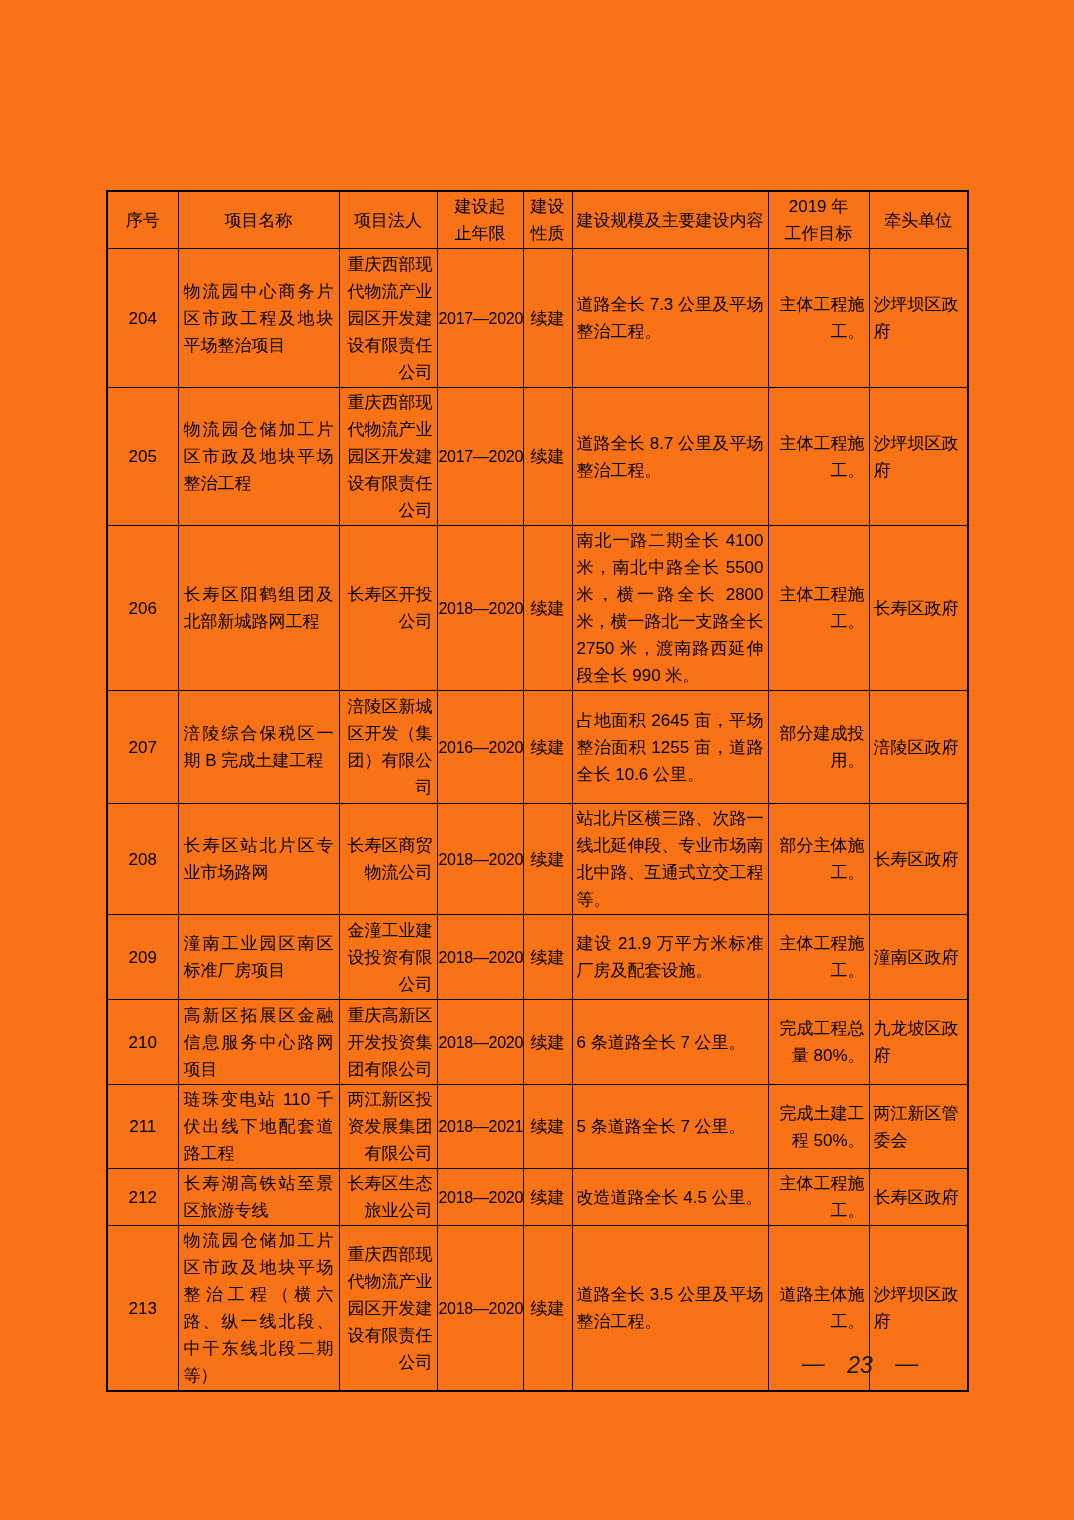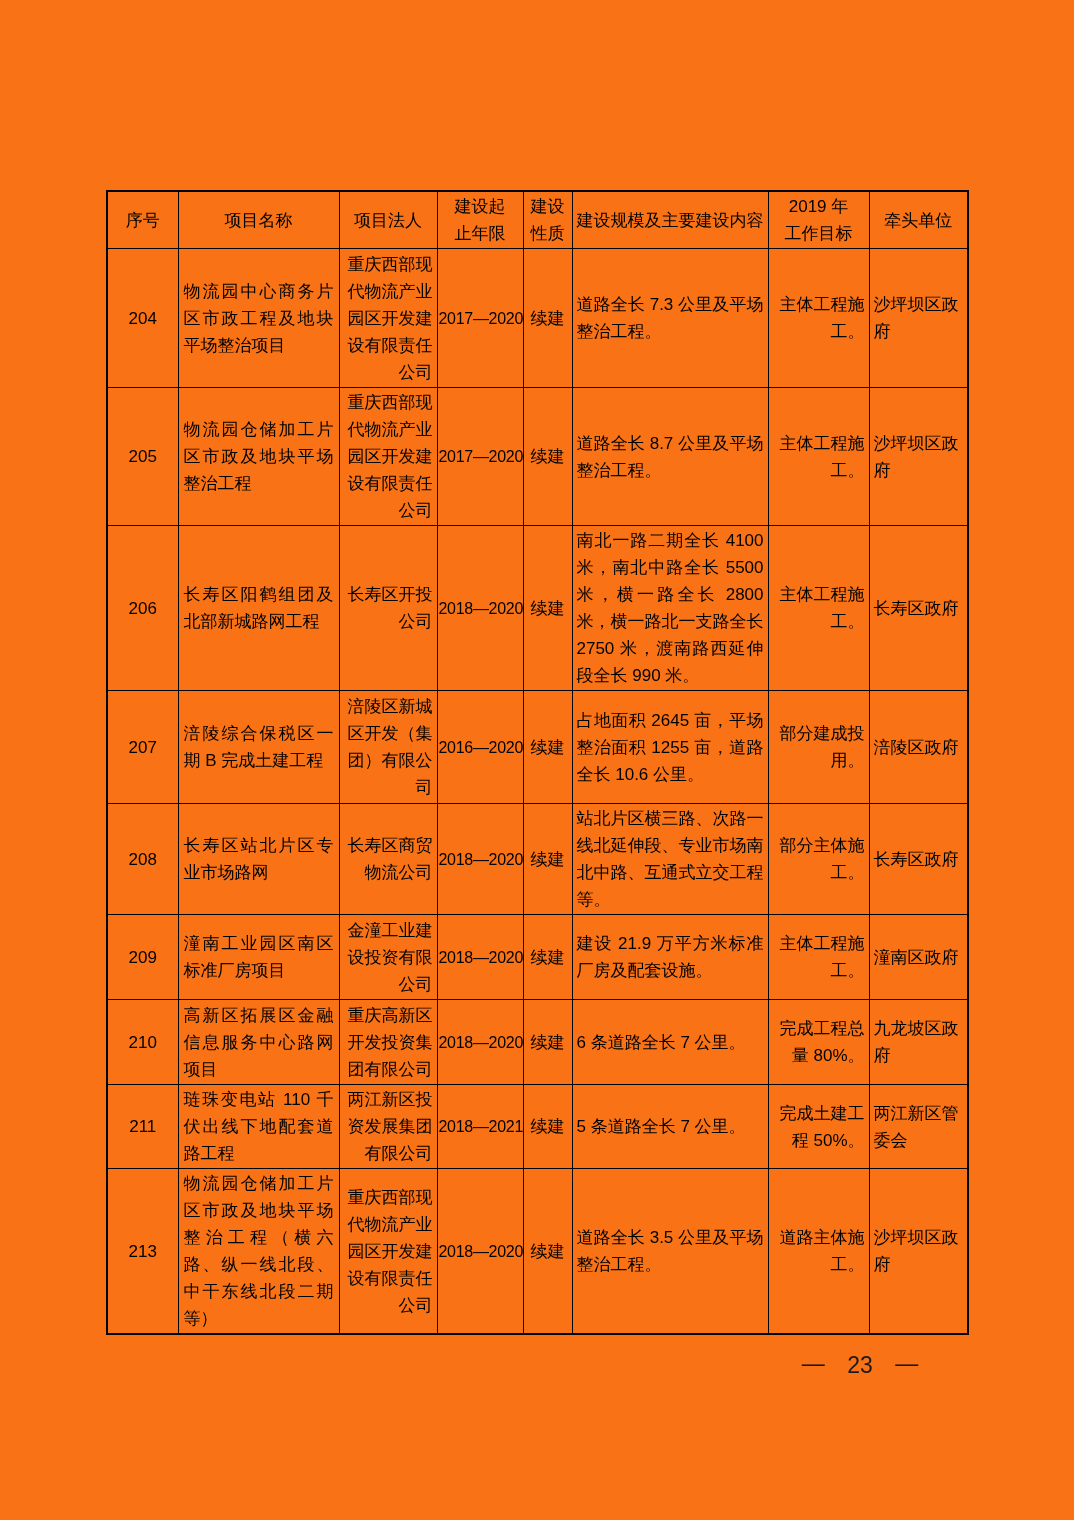--- a/index.html
+++ b/index.html
@@ -77,20 +77,21 @@
   }
   .page-number {
     position: absolute;
     left: 760px;
     top: 1350px;
     width: 200px;
     text-align: center;
     font-size: 23px;
     line-height: 30px;
     color: #1a1a1a;
+    font-style: italic;
   }
   .page-number .dash {
     display: inline-block;
     margin: 0 2px;
     transform: translateY(-2px);
   }
   .page-number .num {
     display: inline-block;
     margin: 0 14px;
   }
@@ -200,20 +201,30 @@
       <tr style="height:80px">
         <td class="c-idx">211</td>
         <td class="c-name">琏珠变电站 110 千伏出线下地配套道路工程</td>
         <td class="c-legal">两江新区投资发展集团有限公司</td>
         <td class="c-years">2018—2021</td>
         <td class="c-nature">续建</td>
         <td class="c-scale">5 条道路全长 7 公里。</td>
         <td class="c-goal">完成土建工程 50%。</td>
         <td class="c-lead">两江新区管委会</td>
       </tr>
+      <tr style="height:54px">
+        <td class="c-idx">212</td>
+        <td class="c-name">长寿湖高铁站至景区旅游专线</td>
+        <td class="c-legal">长寿区生态旅业公司</td>
+        <td class="c-years">2018—2020</td>
+        <td class="c-nature">续建</td>
+        <td class="c-scale">改造道路全长 4.5 公里。</td>
+        <td class="c-goal">主体工程施工。</td>
+        <td class="c-lead">长寿区政府</td>
+      </tr>
       <tr style="height:134px">
         <td class="c-idx">213</td>
         <td class="c-name">物流园仓储加工片区市政及地块平场整治工程（横六路、纵一线北段、中干东线北段二期等）</td>
         <td class="c-legal">重庆西部现代物流产业园区开发建设有限责任公司</td>
         <td class="c-years">2018—2020</td>
         <td class="c-nature">续建</td>
         <td class="c-scale">道路全长 3.5 公里及平场整治工程。</td>
         <td class="c-goal">道路主体施工。</td>
         <td class="c-lead">沙坪坝区政府</td>
       </tr>

